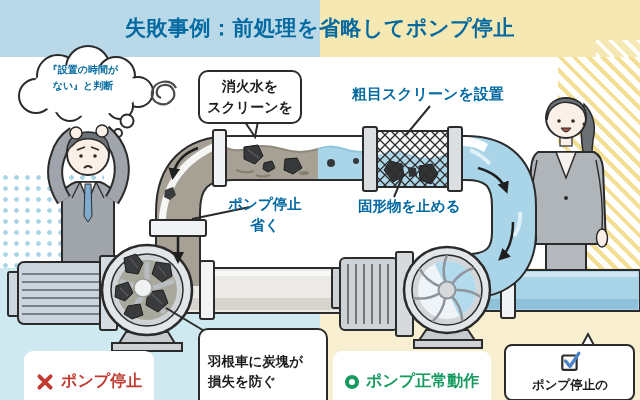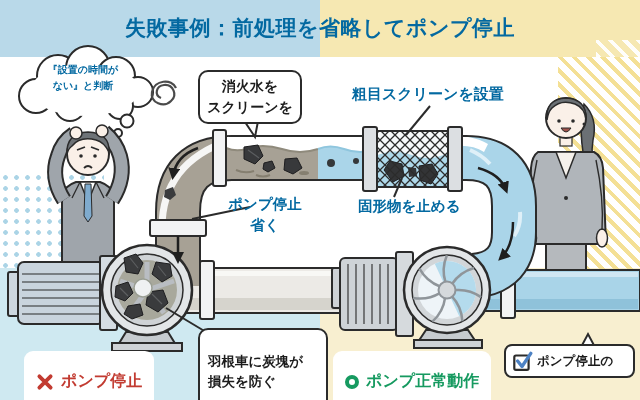--- a/index.html
+++ b/index.html
@@ -43,21 +43,21 @@
   .impeller-bubble{left:198px;top:328px;width:130px;padding:21px 8px;font-size:13.5px;line-height:1.5;}
   .badge{
     position:absolute;background:#fff;border-radius:9px;display:flex;align-items:center;
     gap:7px;padding:20px 12px;font-weight:bold;font-size:16px;
   }
   .badge.fail{left:24px;top:351px;color:#c23b31;}
   .badge.ok{left:333px;top:351px;color:#169a60;}
   .ring-icon{width:14px;height:14px;border:4px solid #169a60;border-radius:50%;}
   .benefit-box{
     left:504px;top:344px;width:131px;border-radius:8px;display:flex;align-items:center;
-    gap:4px;padding:4px 4px 4px 5px;font-size:12.5px;line-height:1.5;
+    gap:4px;padding:4px 4px 4px 5px;font-size:12.5px;line-height:1.5;flex-direction:column;
   }
 </style>
 </head>
 <body>
 
 <div class="stage">
 
   <div class="band tl"></div>
   <div class="band tr"></div>
   <div class="band bl"></div>

